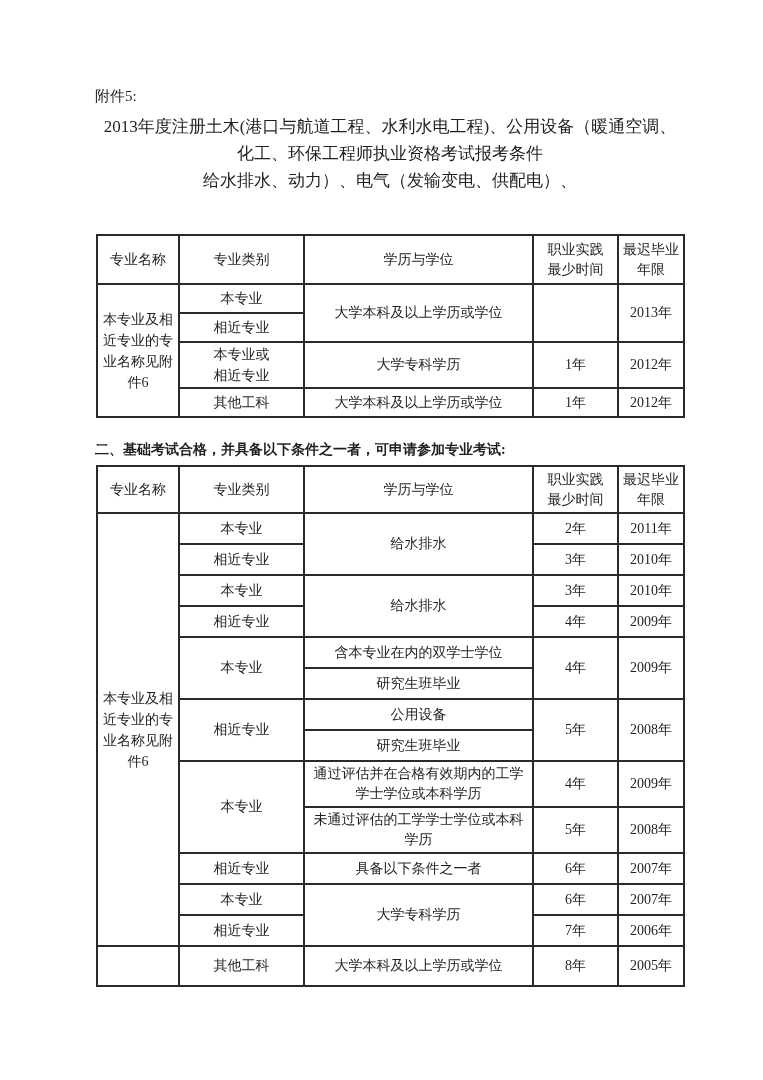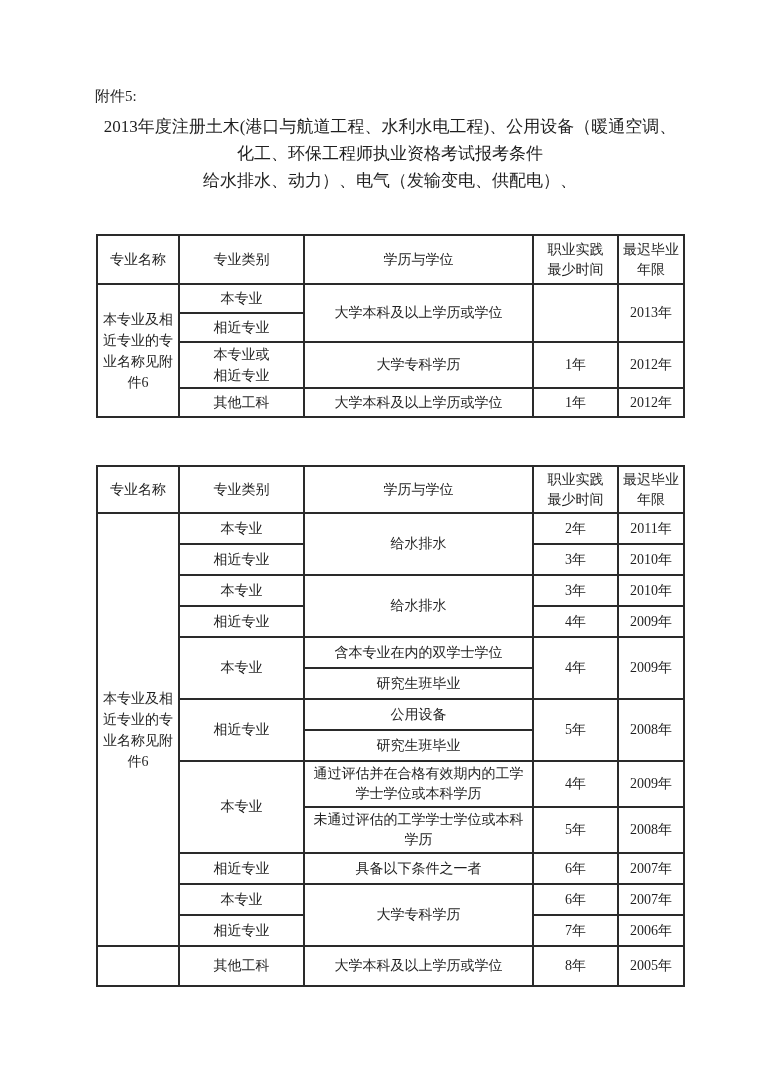--- a/index.html
+++ b/index.html
@@ -87,20 +87,21 @@
       </tr>
       <tr class="r29">
         <td>其他工科</td>
         <td>大学本科及以上学历或学位</td>
         <td>1年</td>
         <td>2012年</td>
       </tr>
     </tbody>
   </table>
 
+  <div class="sec-heading sec2">二、基础考试合格，并具备以下条件之一者，可申请参加专业考试:</div>
 
   <table class="doc-table" id="table2">
     <colgroup>
       <col style="width:82px">
         <col style="width:125px">
         <col style="width:229px">
       <col style="width:85px">
         <col style="width:66px">
     </colgroup>
     <thead>

